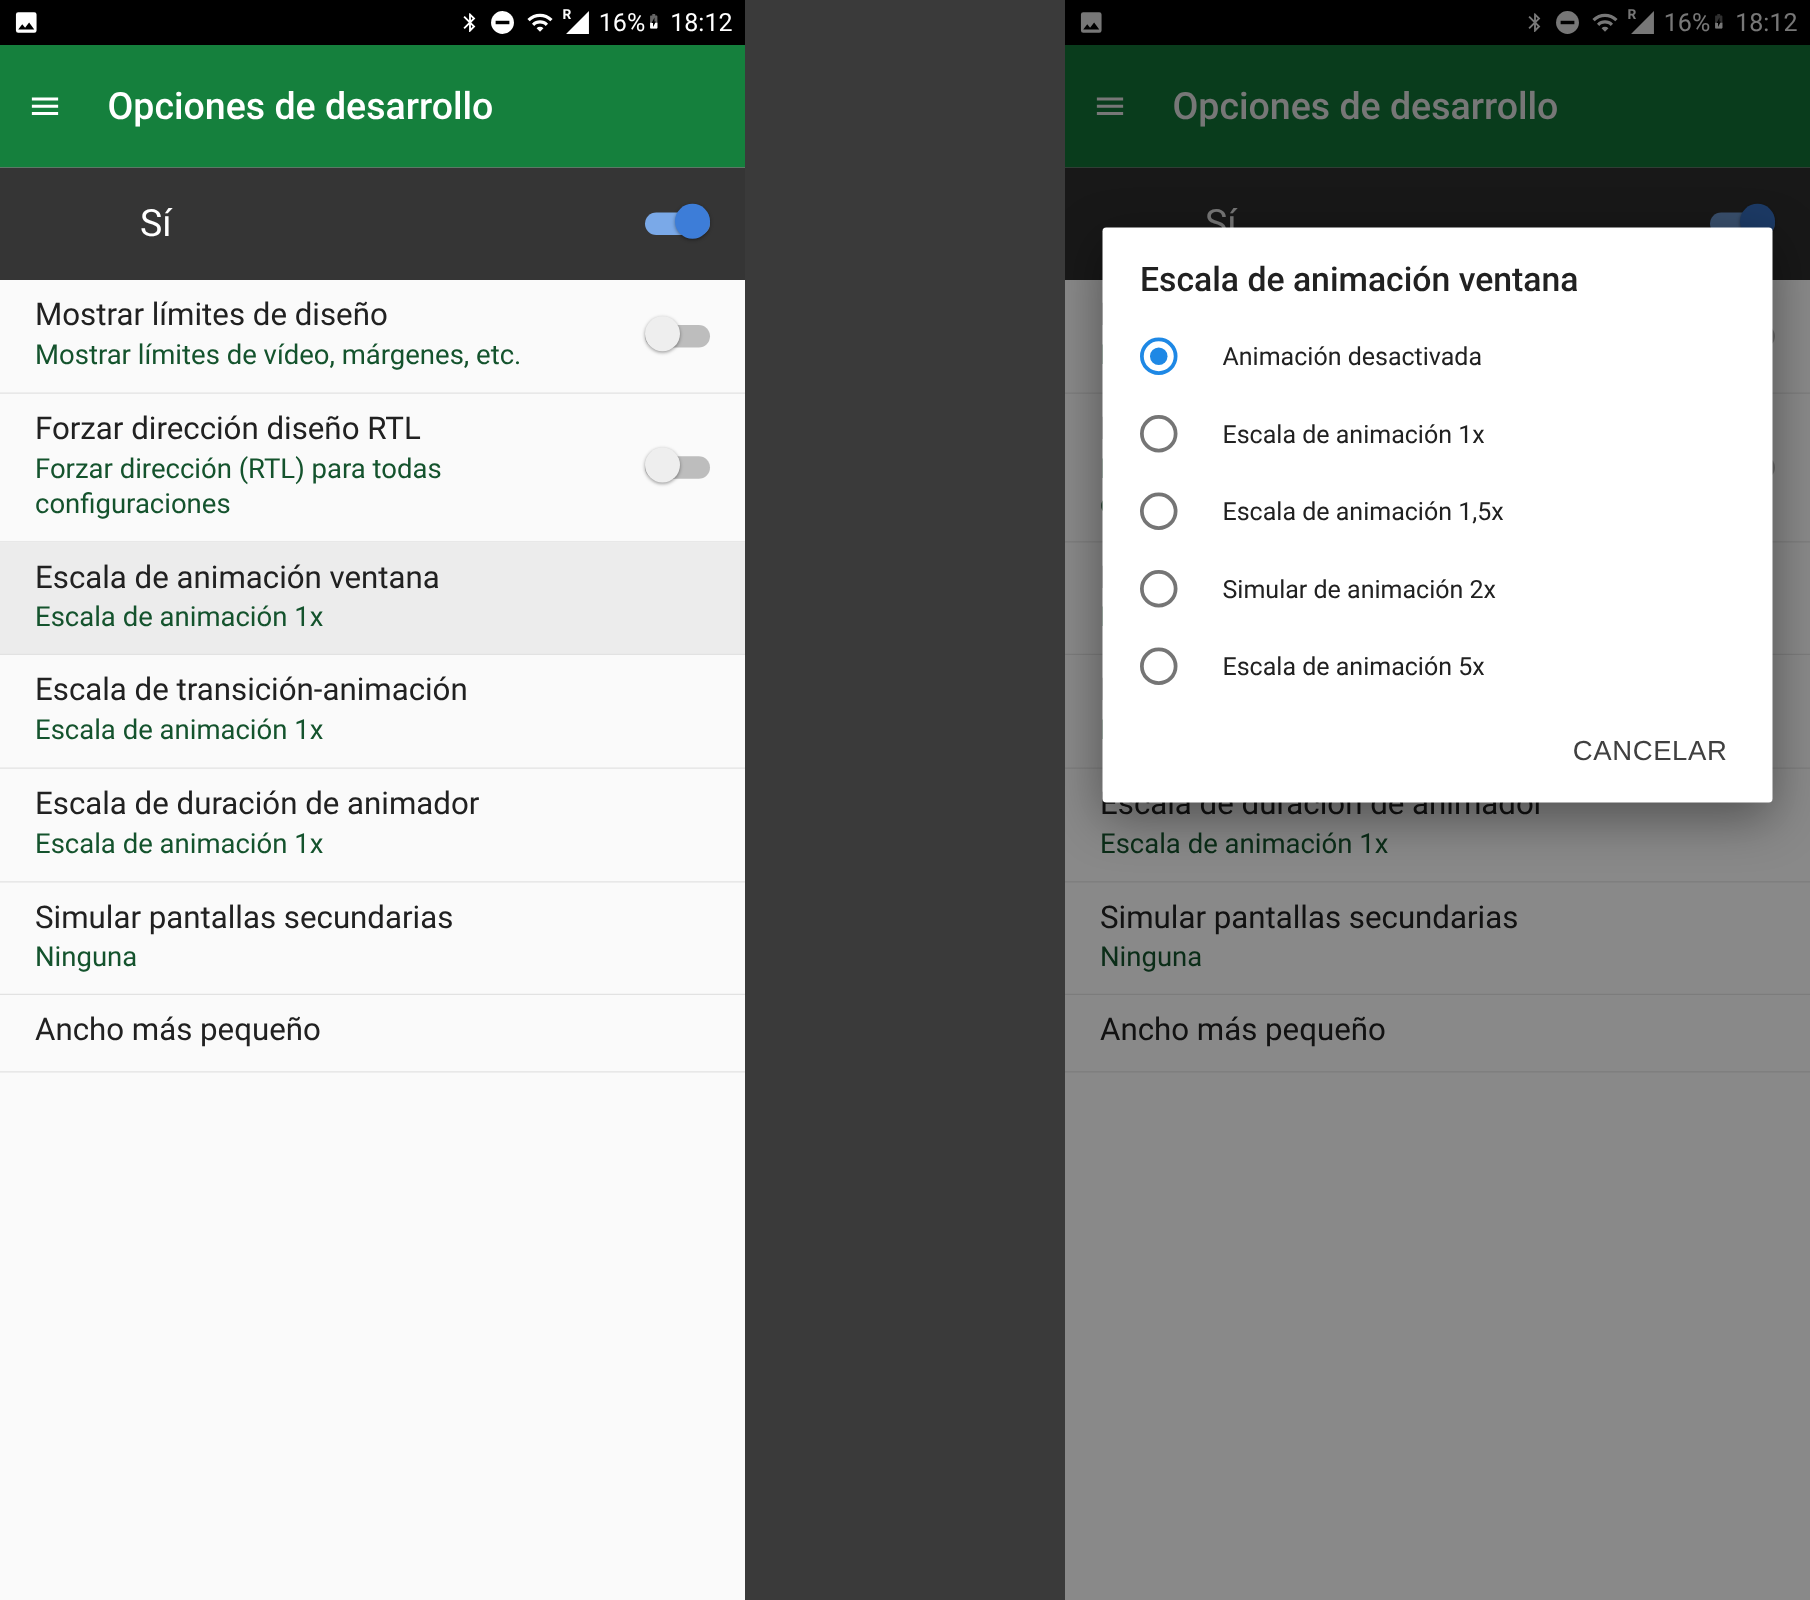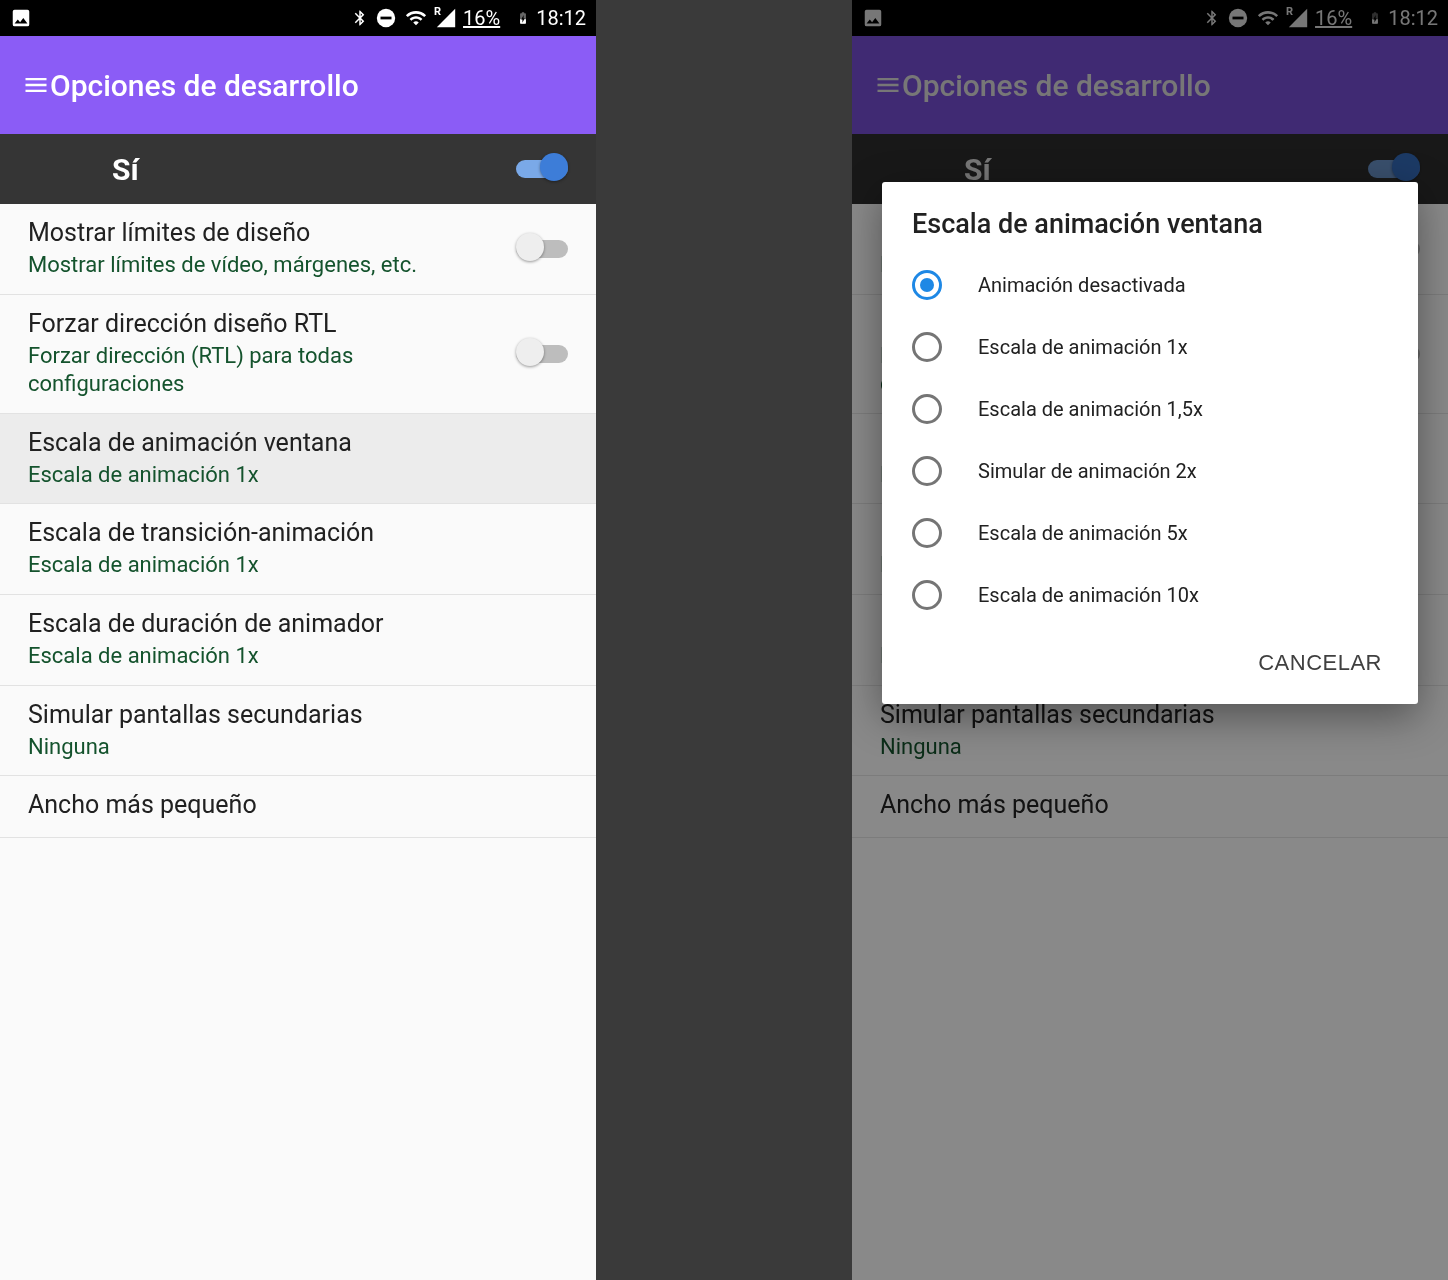--- a/index.html
+++ b/index.html
@@ -31,42 +31,43 @@
     display: flex;
     align-items: center;
     justify-content: space-between;
     padding: 0 10px;
     font-size: 20px;
     font-weight: 400;
   }
   .status-left { display: flex; align-items: center; gap: 8px; }
   .status-right { display: flex; align-items: center; gap: 6px; }
   .status-right svg, .status-left svg { display: block; }
-  .batt-wrap { display: flex; align-items: center; gap: 16px; font-size: 20px; text-decoration: underline; }
+  .batt-wrap { display: flex; align-items: flex-start; gap: 0; font-size: 20px; }
   
   .app-bar {
     height: 98px;
-    background: #8b5cf6;
+    background: #15803d;
     color: #fff;
     display: flex;
     align-items: center;
     padding: 0 22px;
+    gap: 36px;
   }
   .app-title { font-size: 30px; font-weight: 500; }
   
   .master {
-    height: 70px;
+    height: 90px;
     background: #353535;
     color: #fff;
     display: flex;
     align-items: center;
     justify-content: space-between;
     padding: 0 28px 0 112px;
     font-size: 30px;
-    font-weight: 700;
+    font-weight: 400;
   }
   
   .list { background: #fafafa; }
   .item {
     padding: 14px 28px;
     border-bottom: 1px solid #e2e2e2;
     display: flex;
     align-items: center;
     justify-content: space-between;
     gap: 20px;
@@ -387,22 +388,18 @@
           <span>Escala de animación 1,5x</span>
         </div>
         <div class="radio-row">
           <span class="radio"></span>
           <span>Simular de animación 2x</span>
         </div>
         <div class="radio-row">
           <span class="radio"></span>
           <span>Escala de animación 5x</span>
         </div>
-        <div class="radio-row">
-          <span class="radio"></span>
-          <span>Escala de animación 10x</span>
-        </div>
       </div>
     <div class="dialog-actions">
       <button class="btn-flat">CANCELAR</button>
     </div>
   </div>
 </div>
 
 </body></html>

